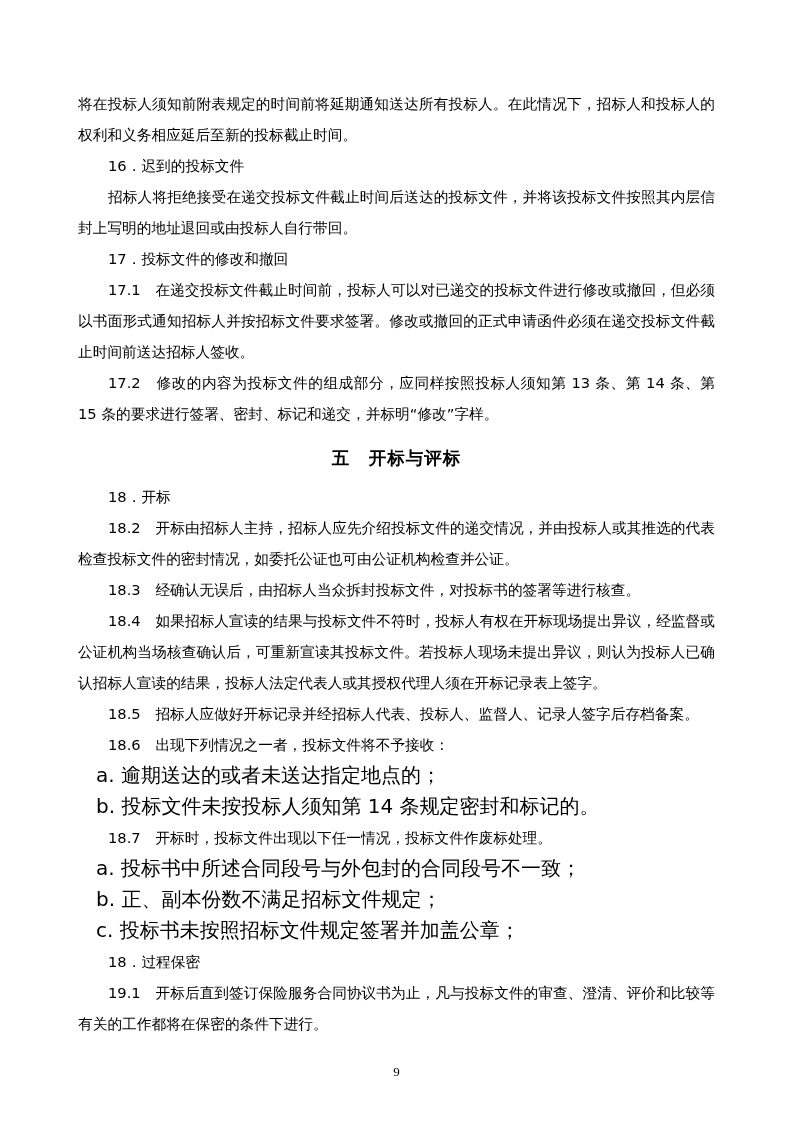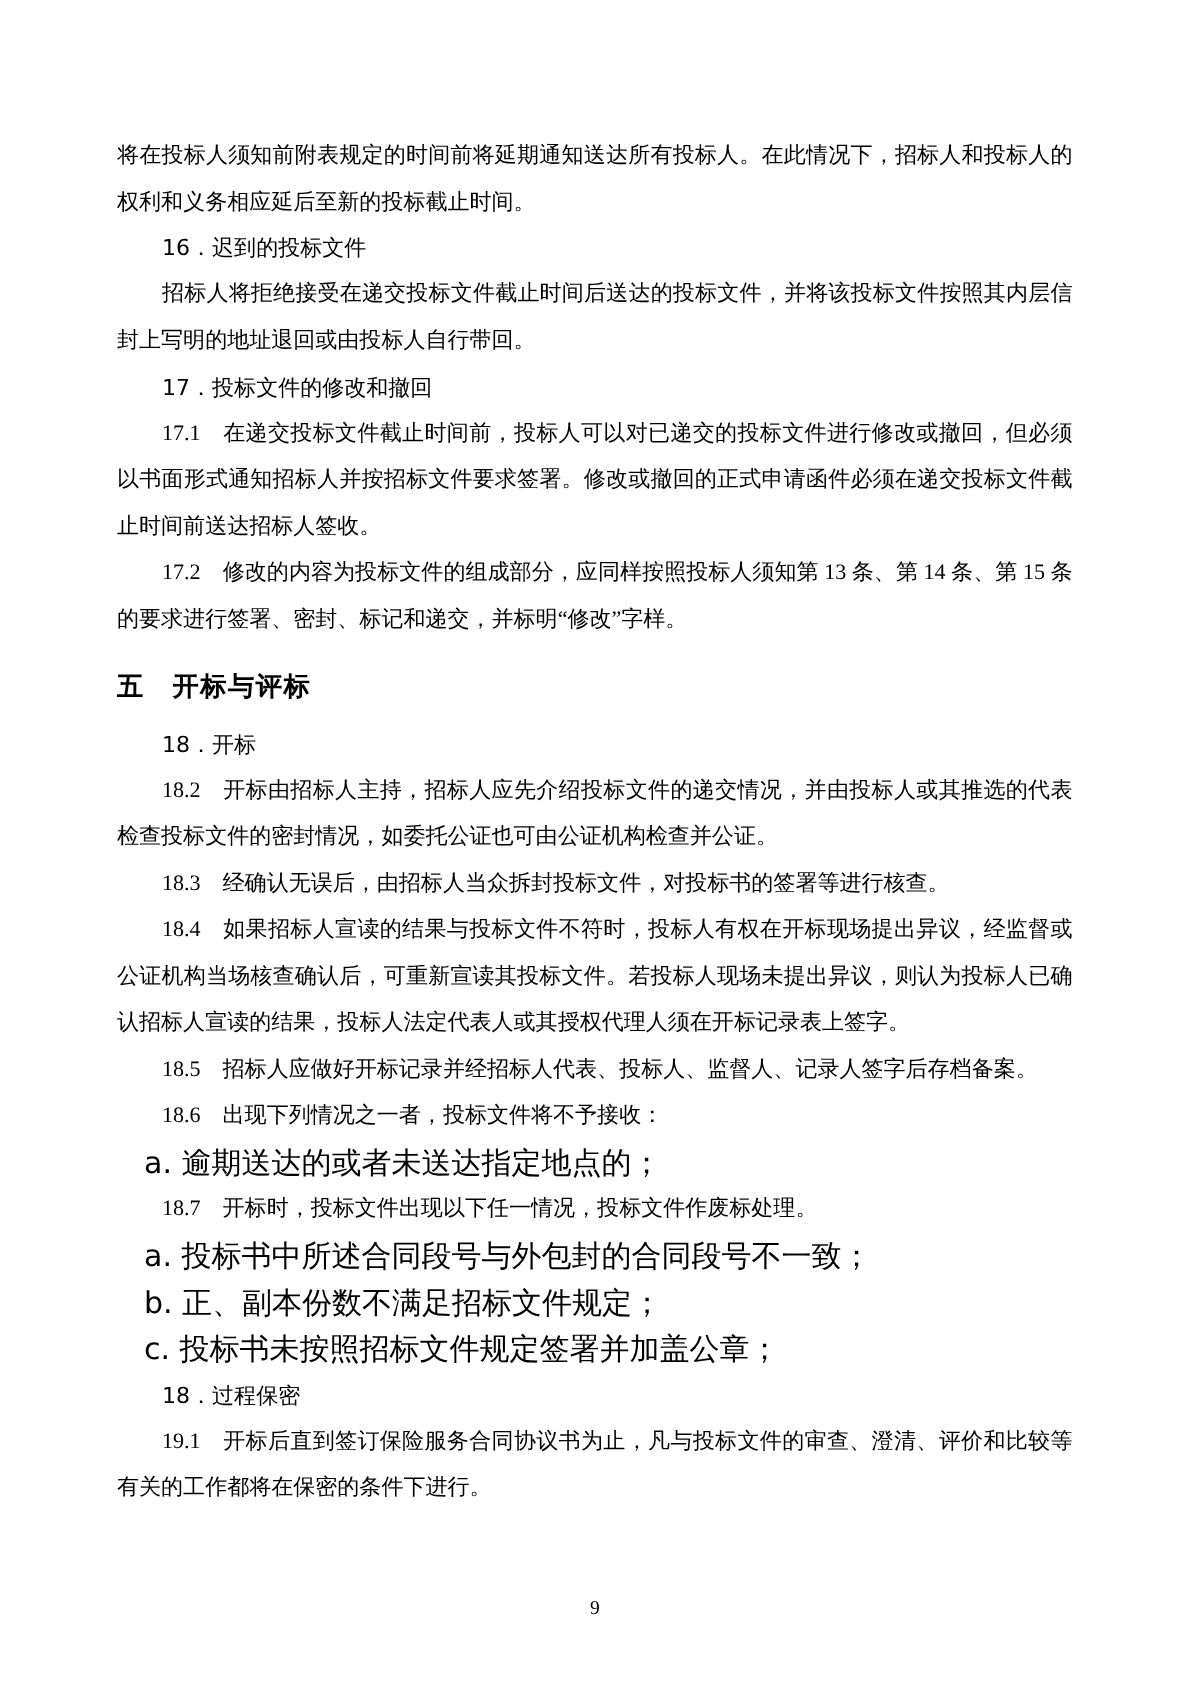--- a/index.html
+++ b/index.html
@@ -24,33 +24,33 @@
   .para {
     font-size: 14.7px;
     line-height: 31px;
     text-align: justify;
     text-justify: inter-ideograph;
     margin: 0 0 0 0;
     letter-spacing: 0px;
   }
   .indent2 {
     text-indent: 30px;
-    font-family: Liberation Serif, serif;
   }
   .heading {
     font-size: 14.7px;
     line-height: 31px;
     font-weight: normal;
     margin: 0;
     text-indent: 30px;
   }
   .section-title {
     font-size: 17.5px;
     line-height: 42px;
     font-weight: bold;
+    text-align: center;
     margin: 8px 0 2px 0;
     letter-spacing: 1px;
   }
   .sub-item-letter {
     font-size: 20px;
     line-height: 31px;
     margin: 0;
     text-indent: 18px;
   }
   .pagenum {
@@ -90,20 +90,21 @@
   <p class="para indent2">18.3　经确认无误后，由招标人当众拆封投标文件，对投标书的签署等进行核查。</p>
 
   <p class="para indent2">18.4　如果招标人宣读的结果与投标文件不符时，投标人有权在开标现场提出异议，经监督或公证机构当场核查确认后，可重新宣读其投标文件。若投标人现场未提出异议，则认为投标人已确认招标人宣读的结果，投标人法定代表人或其授权代理人须在开标记录表上签字。</p>
 
   <p class="para indent2">18.5　招标人应做好开标记录并经招标人代表、投标人、监督人、记录人签字后存档备案。</p>
 
   <p class="para indent2">18.6　出现下列情况之一者，投标文件将不予接收：</p>
 
   <p class="sub-item-letter">a. 逾期送达的或者未送达指定地点的；</p>
 
+  <p class="sub-item-letter">b. 投标文件未按投标人须知第 14 条规定密封和标记的。</p>
 
   <p class="para indent2">18.7　开标时，投标文件出现以下任一情况，投标文件作废标处理。</p>
 
   <p class="sub-item-letter">a. 投标书中所述合同段号与外包封的合同段号不一致；</p>
 
   <p class="sub-item-letter">b. 正、副本份数不满足招标文件规定；</p>
 
   <p class="sub-item-letter">c. 投标书未按照招标文件规定签署并加盖公章；</p>
 
 

